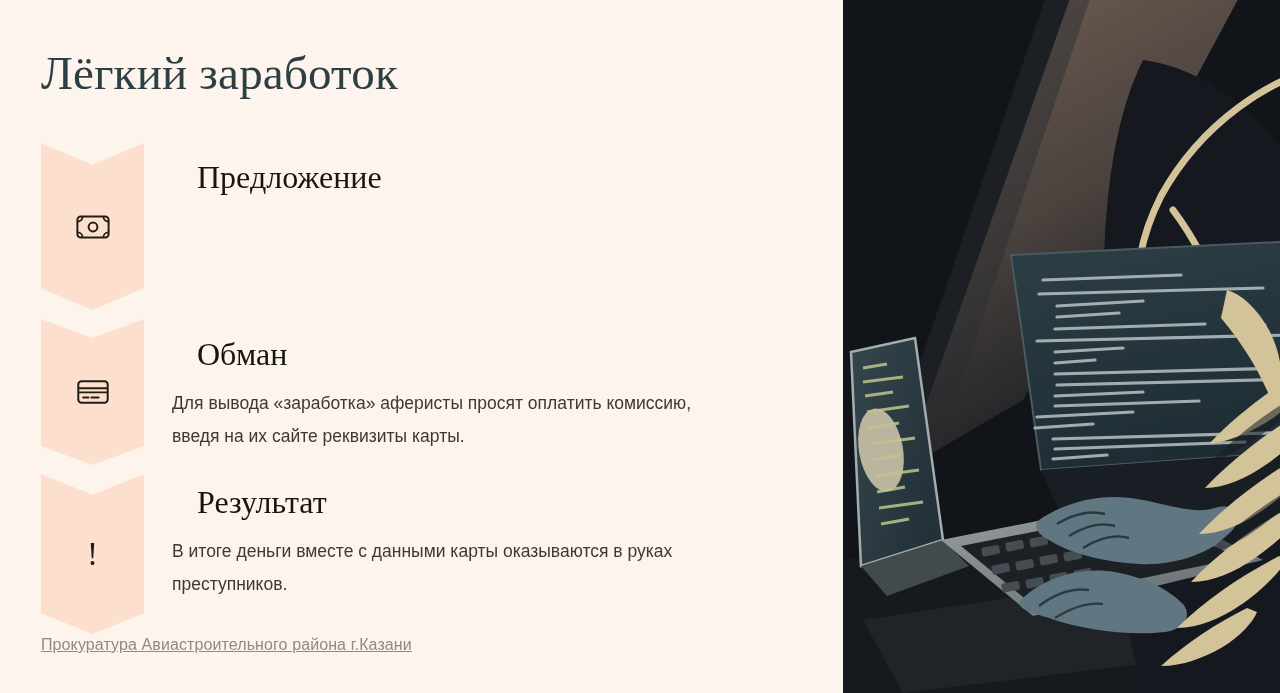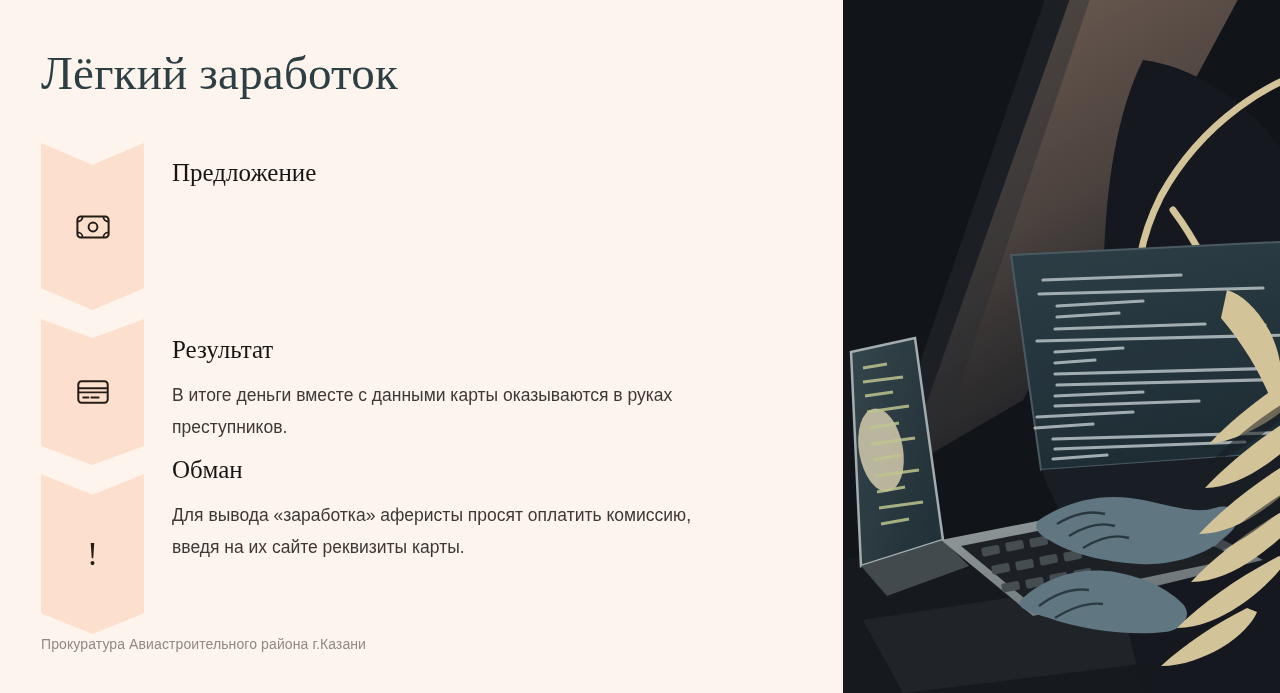--- a/index.html
+++ b/index.html
@@ -77,42 +77,44 @@
     left:172px; top:158px;
     width:560px;
   }
   .block { margin-bottom:0; }
   .block.s1 { height:177px; }
   .block.s2 { height:148px; }
   .block.s3 { height:120px; }
 
   .block-title {
     font-family:"Liberation Serif", serif;
-    font-size:25px;
+    font-size:32px;
     line-height:1.2;
     font-weight:400;
     color:#171514;
     margin-bottom:14px;
+    margin-left:25px;
   }
   .block-body {
     font-family:"Liberation Sans", sans-serif;
     font-size:17.5px;
     line-height:1.85;
     font-weight:400;
     color:#3d3936;
     max-width:545px;
   }
 
   .footer-note {
     position:absolute;
     left:41px; top:636px;
     font-family:"Liberation Sans", sans-serif;
-    font-size:14px;
+    font-size:16px;
     color:#8e8a86;
     letter-spacing:0.1px;
+    text-decoration:underline;
   }
 
   
   .right-pane {
     position:relative;
     width:480px; height:693px;
     flex:0 0 480px;
     background:#13161c;
     overflow:hidden;
   }
@@ -161,28 +163,28 @@
       </div>
 
     </div>
 
     <div class="blocks">
 
       <div class="block s1">
         <div class="block-title">Предложение</div>
       </div>
 
+      <div class="block s2">
+        <div class="block-title">Обман</div>
+        <div class="block-body">Для вывода «заработка» аферисты просят оплатить комиссию, введя на их сайте реквизиты карты.</div>
+      </div>
+
       <div class="block s3">
         <div class="block-title">Результат</div>
         <div class="block-body">В итоге деньги вместе с данными карты оказываются в руках преступников.</div>
-      </div>
-
-      <div class="block s2">
-        <div class="block-title">Обман</div>
-        <div class="block-body">Для вывода «заработка» аферисты просят оплатить комиссию, введя на их сайте реквизиты карты.</div>
       </div>
 
     </div>
 
     <div class="footer-note">Прокуратура Авиастроительного района г.Казани</div>
 
   </div>
 
   <div class="right-pane">
     <svg class="art" viewBox="0 0 480 693" preserveAspectRatio="xMidYMid slice">

